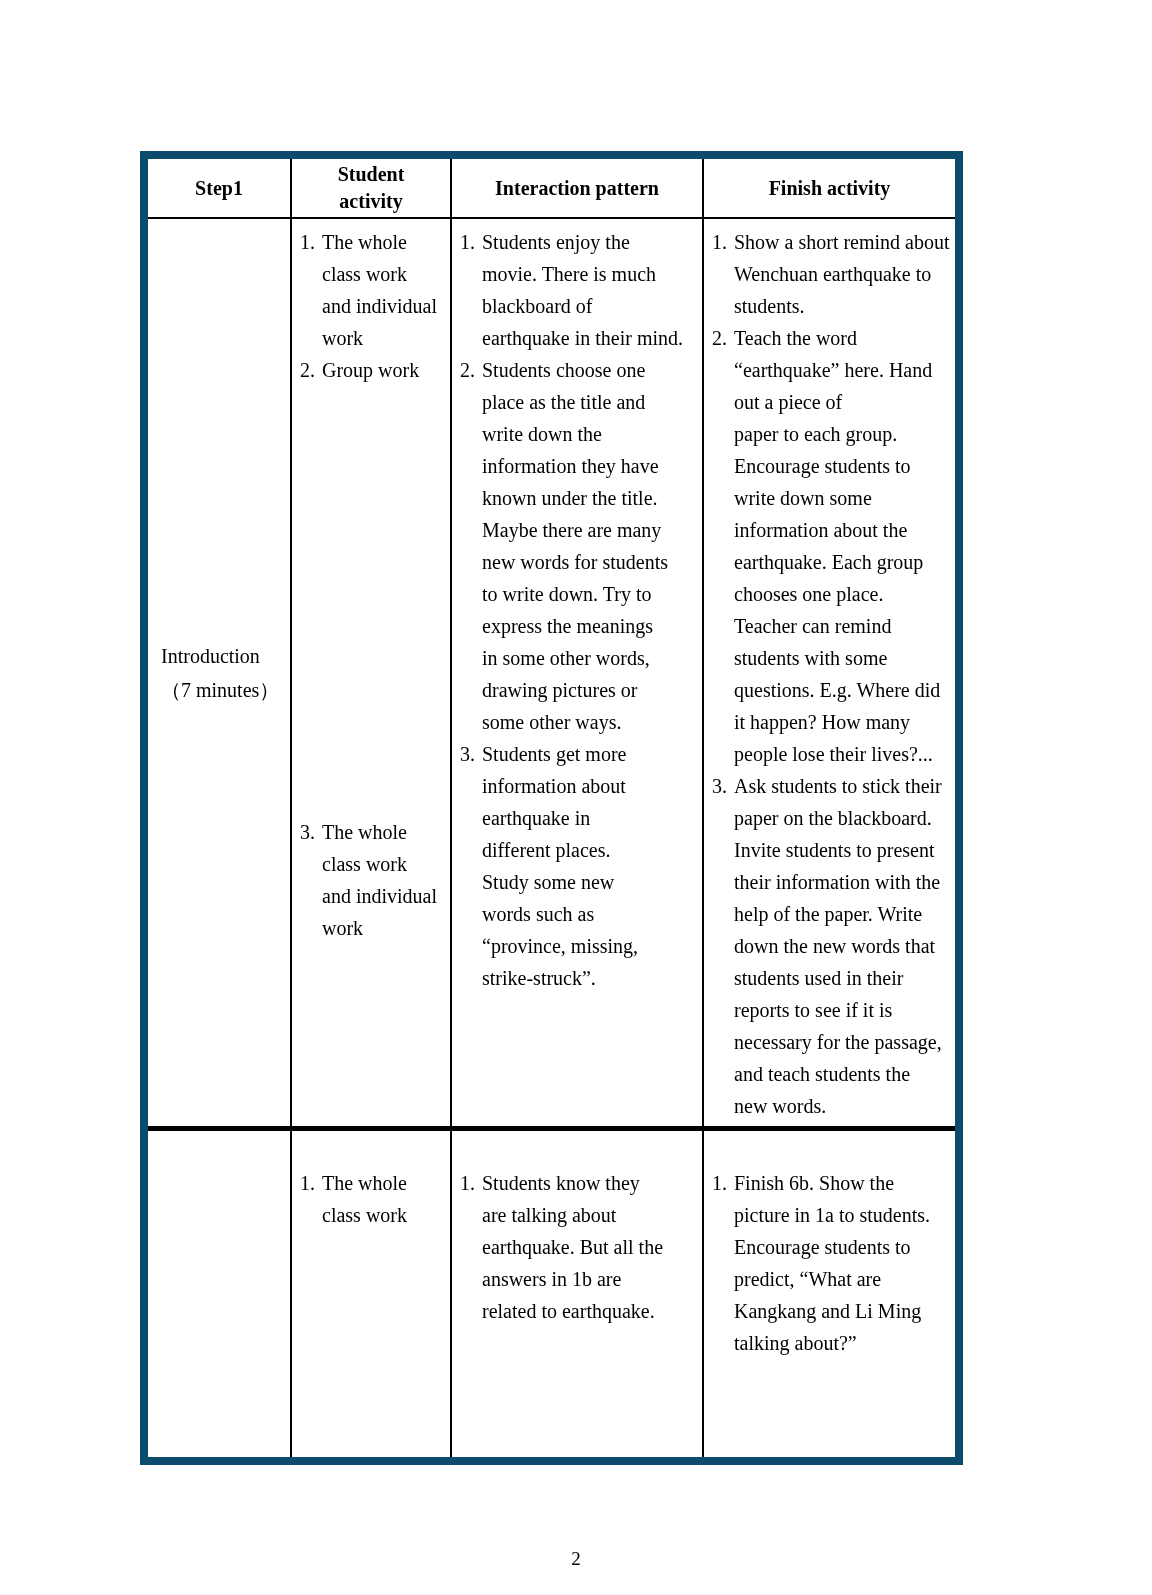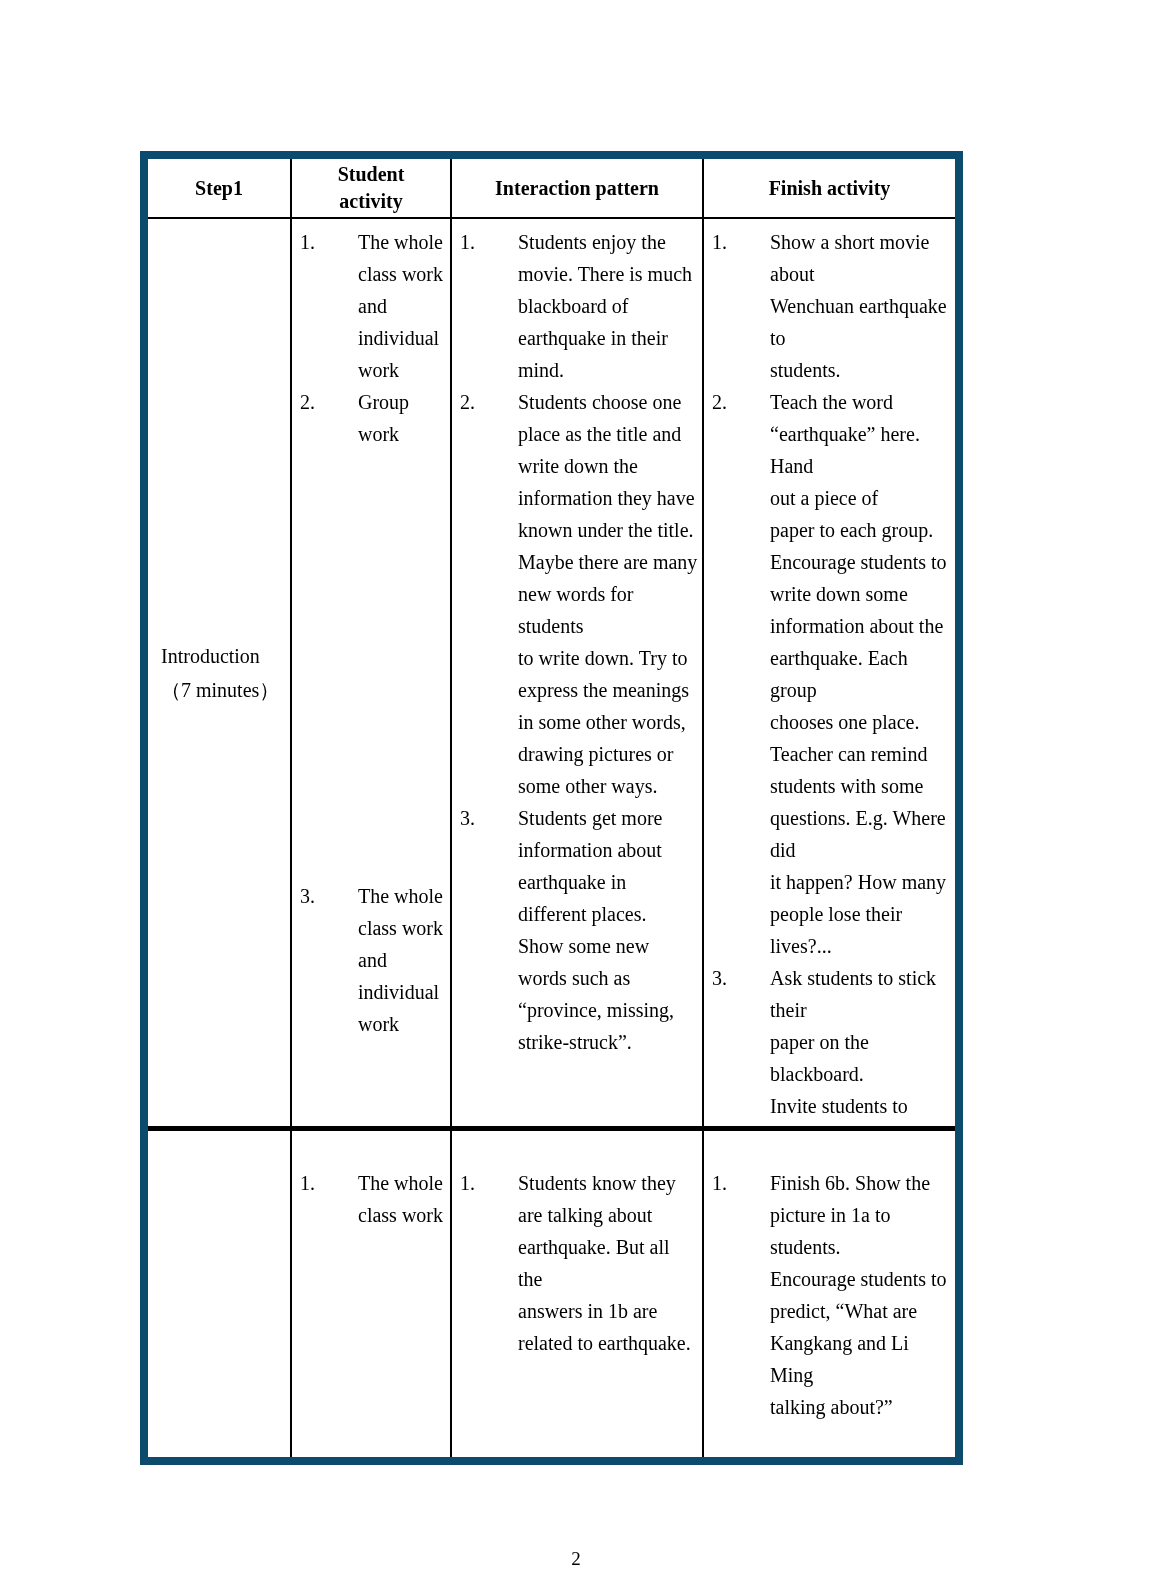--- a/index.html
+++ b/index.html
@@ -51,21 +51,21 @@
     white-space: pre-line;
   }
   .body-cell {
     padding: 7px 4px 0 8px;
     font-size: 20px;
     line-height: 32px;
   }
   .row2-pad { padding-top: 36px; }
   .item { display: flex; }
   .item .num { flex: none; width: 22px; }
-  .item .txt { flex: 1; white-space: pre-line; margin-left: 36px; }
+  .item .txt { flex: 1; white-space: pre-line; }
   .gap-big { margin-top: 430px; }
   .page-number {
     position: absolute;
     left: 0;
     top: 1548px;
     width: 100%;
     text-align: center;
     font-size: 19px;
   }
 </style>
@@ -127,31 +127,31 @@
 in some other words,
 drawing pictures or
 some other ways.</span>
       </div>
       <div class="item">
         <span class="num">3.</span>
         <span class="txt">Students get more
 information about
 earthquake in
 different places.
-Show some new
+Study some new
 words such as
 “province, missing,
 strike-struck”.</span>
       </div>
     </div>
 
     <div class="cell row1 body-cell last-col">
       <div class="item">
         <span class="num">1.</span>
-        <span class="txt">Show a short movie about
+        <span class="txt">Show a short remind about
 Wenchuan earthquake to
 students.</span>
       </div>
       <div class="item">
         <span class="num">2.</span>
         <span class="txt">Teach the word
 “earthquake” here. Hand
 out a piece of
 paper to each group.
 Encourage students to

